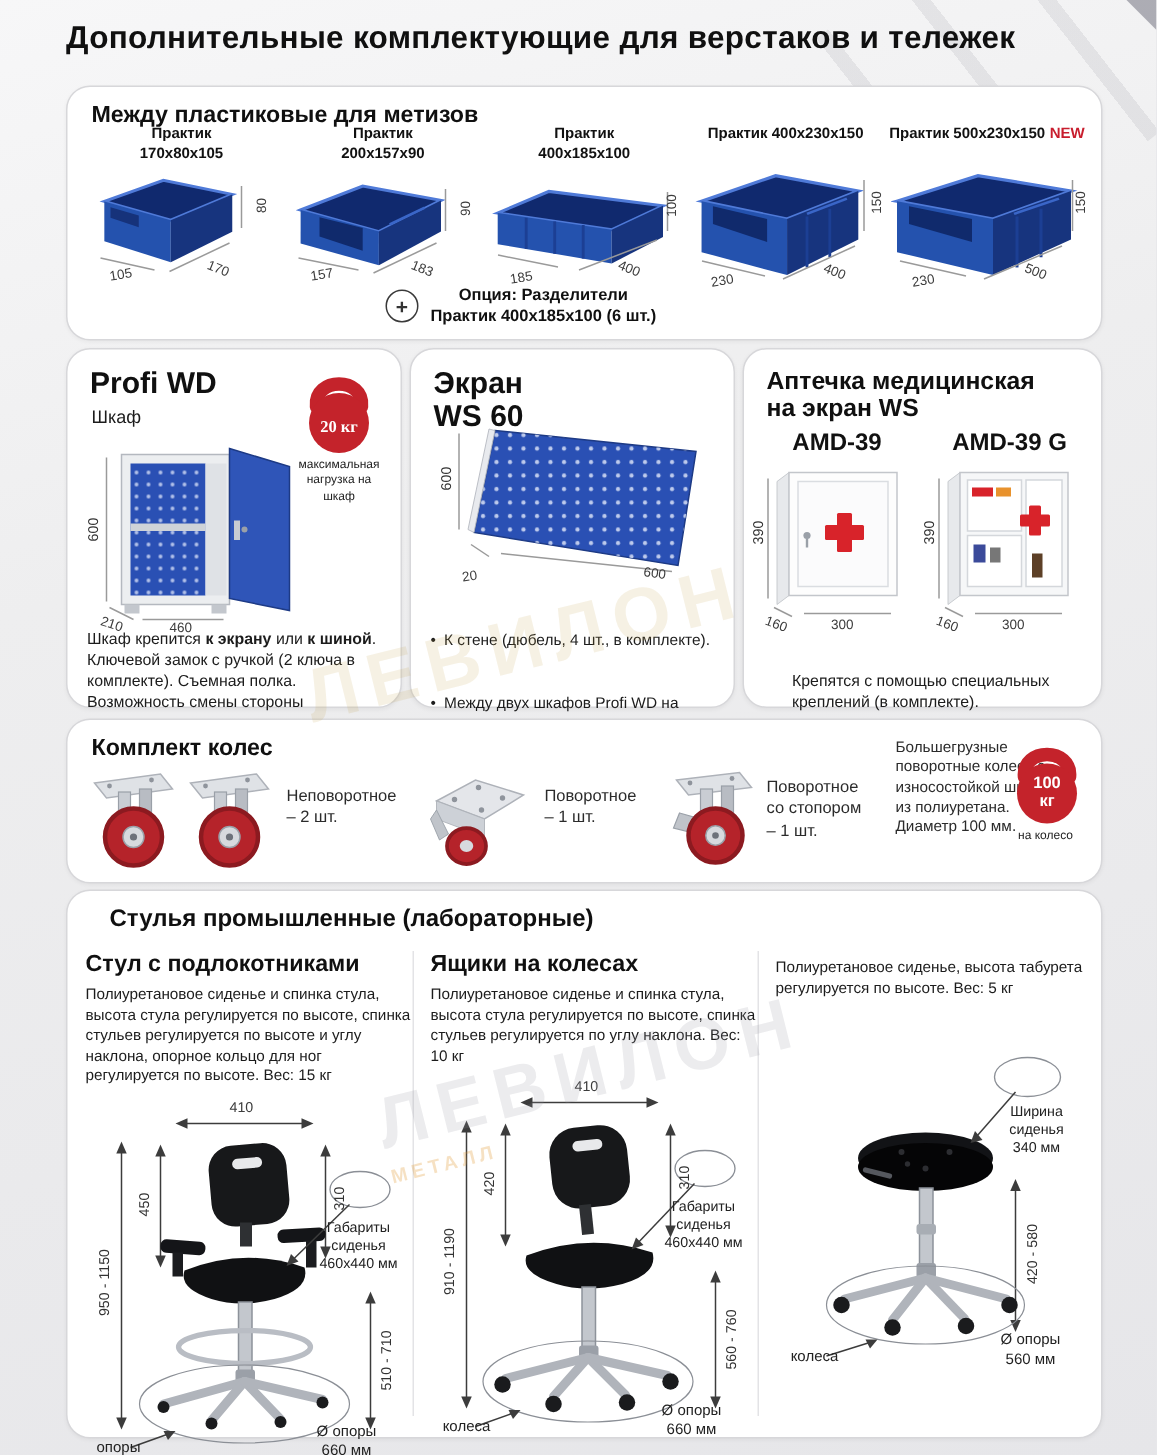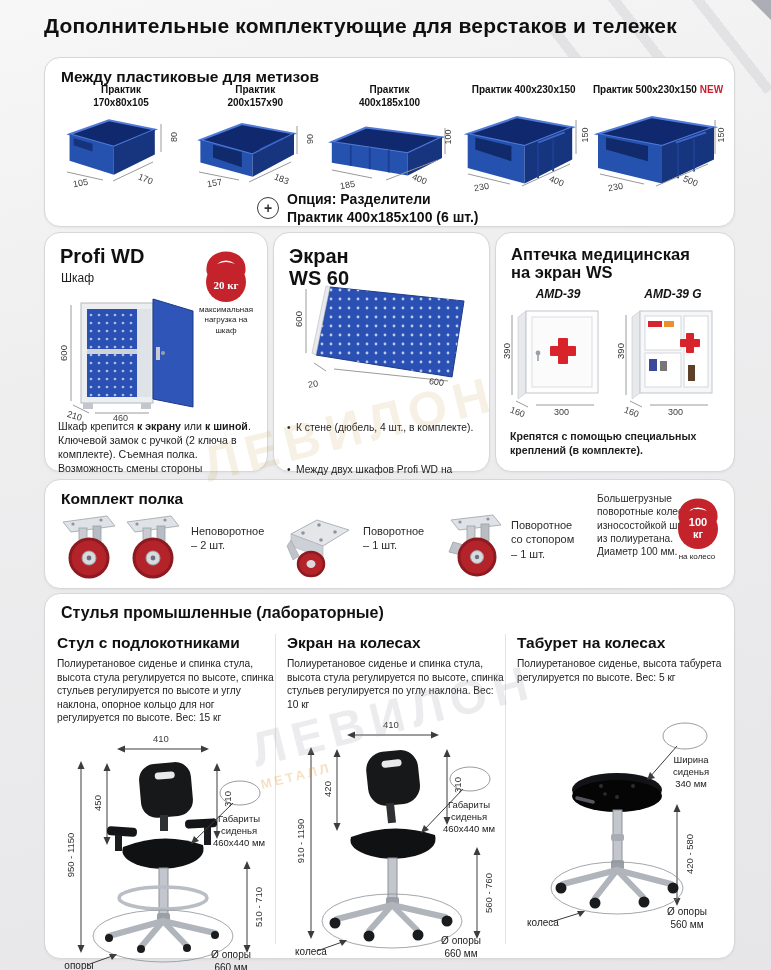--- a/index.html
+++ b/index.html
@@ -21,34 +21,34 @@
   
   .bins-row{position:absolute;left:10px;top:26px;width:669px;display:flex;justify-content:space-between;}
   .bin-col{width:132px;display:flex;flex-direction:column;align-items:center;}
   .bin-name{font-size:10px;font-weight:700;color:#111;text-align:center;line-height:1.25;height:26px;}
   .badge-new{color:#c81e2e;font-weight:800;margin-left:3px;font-size:10px;}
   .bin-fig{position:relative;width:128px;height:80px;}
   .bin-fig svg{position:absolute;left:0;top:0;}
   .option{position:absolute;left:212px;top:132px;display:flex;gap:8px;align-items:center;}
   .plus{width:20px;height:20px;border:1.6px solid #3a3a3a;border-radius:50%;display:flex;align-items:center;justify-content:center;
         font-weight:700;font-size:14px;color:#333;background:#fff;line-height:1;}
-  .option-text{font-size:14px;font-weight:800;color:#101010;line-height:1.3;}
+  .option-text{font-size:11px;font-weight:800;color:#101010;line-height:1.3;text-align:center;}
   
   .kb{position:absolute;text-align:center;}
   .kb .art{position:relative;width:64px;height:58px;margin:0 auto;}
   .kb .val{position:absolute;left:0;width:64px;text-align:center;color:#fff;font-weight:800;white-space:pre-line;}
   .kb .cap{font-size:8px;color:#222;margin-top:2px;line-height:1.3;white-space:pre-line;}
   
   .big-title{position:absolute;left:15px;top:12px;margin:0;font-size:20px;font-weight:800;color:#101010;line-height:1.1;}
   .body-txt{position:absolute;font-size:10.6px;color:#1c1c1c;line-height:1.33;}
   .fig{position:absolute;}
   ul.blist{margin:2px 0 0 0;padding:0;list-style:none;}
   ul.blist li{padding-left:9px;position:relative;margin-top:28px;}
   ul.blist li::before{content:"•";position:absolute;left:0;top:0;}
-  .model-name{font-size:12px;font-weight:800;color:#111;text-align:center;font-style:italic;}
+  .model-name{font-size:16px;font-weight:800;color:#111;text-align:center;}
   
   .wlab{position:absolute;font-size:11px;color:#2b2b2b;line-height:1.3;white-space:pre-line;}
   
   .chair-col{position:absolute;top:40px;width:218px;height:322px;}
   .chair-col h3{margin:0;font-size:15.5px;font-weight:800;color:#101010;}
   .chair-desc{margin-top:5px;font-size:10.2px;line-height:1.33;color:#1c1c1c;}
   .chair-fig{position:relative;margin-top:4px;width:215px;height:245px;}
   .divider{position:absolute;top:40px;bottom:14px;width:1px;background:#e3e3e6;}
   .wm{position:absolute;font-weight:800;transform:rotate(-14deg);letter-spacing:7px;pointer-events:none;}
   .wm .sub{display:block;font-size:13px;letter-spacing:3px;font-weight:700;}
@@ -315,25 +315,25 @@
           <line x1="8" y1="14" x2="8" y2="94" stroke="#9a9a9a" stroke-width="1"></line>
           <line x1="12" y1="100" x2="24" y2="106" stroke="#9a9a9a" stroke-width="1"></line>
           <line x1="32" y1="104" x2="90" y2="104" stroke="#9a9a9a" stroke-width="1"></line>
         </svg>
         <div class="rlab" style="left:2px;top:50px;">390</div>
         <div class="dim" style="left:6px;bottom:-4px;transform:rotate(20deg);">160</div>
         <div class="dim" style="left:50px;bottom:-4px;">300</div>
       </div>
     </div>
 
-    <p class="body-txt" style="left:14px;top:196px;width:206px;margin:0;font-weight:bold;">Крепятся с помощью специальных креплений (в комплекте).</p>
+    <p class="body-txt" style="left:14px;top:196px;width:206px;margin:18px;">Крепятся с помощью специальных креплений (в комплекте).</p>
   </section>
 
   <section class="card" style="left:44px;top:479px;width:689px;height:108px;">
-    <h2 class="h2">Комплект полка</h2>
+    <h2 class="h2">Комплект колес</h2>
 
     <div class="fig" style="left:12px;top:32px;">
       <svg width="62" height="68" viewBox="0 0 62 68">
         <polygon points="6,10 50,4 58,14 14,20" fill="#dfe2e6" stroke="#aeb2b9"></polygon>
         <circle cx="16" cy="12" r="1.6" fill="#8f949c"></circle>
           <circle cx="44" cy="8" r="1.6" fill="#8f949c"></circle>
         <rect x="22" y="16" width="8" height="22" fill="#c9cdd3" stroke="#9aa0a8" stroke-width=".8"></rect>
         <rect x="36" y="14" width="8" height="22" fill="#b8bcc3" stroke="#9aa0a8" stroke-width=".8"></rect>
         <circle cx="32" cy="46" r="19" fill="#b5232a"></circle>
         <circle cx="32" cy="46" r="19" fill="none" stroke="#8c1a20" stroke-width="3"></circle>
@@ -400,21 +400,21 @@
           <circle cx="32" cy="37" r="20" fill="#c4232b"></circle>
         </svg>
         <div class="val pre" style="top:24px;font-size:11px;line-height:1.1;">100
 кг</div>
       </div>
       <div class="cap">на колесо</div>
     </div>
   </section>
 
   <section class="card" style="left:44px;top:593px;width:689px;height:364px;">
-    <h2 class="h2" style="font-size:16px;">Стулья промышленные (лабораторные)</h2>
+    <h2 class="h2" style="font-size:16px;margin-left:12px;">Стулья промышленные (лабораторные)</h2>
     <div class="divider" style="left:230px;"></div>
     <div class="divider" style="left:460px;"></div>
 
     <div class="chair-col" style="left:12px;">
       <h3>Стул с подлокотниками</h3>
       <p class="chair-desc">Полиуретановое сиденье и спинка стула, высота стула регулируется по высоте, спинка стульев регулируется по высоте и углу наклона, опорное кольцо для ног регулируется по высоте. Вес: 15 кг</p>
       <div class="chair-fig">
         <svg width="215" height="245" viewBox="0 0 215 245">
           <g fill="#3c3c3c" stroke="#3c3c3c" stroke-width="1">
             <line x1="66" y1="14" x2="146" y2="14"></line>
@@ -473,21 +473,21 @@
         <div class="plab" style="left:150px;top:78px;width:64px;">Габариты
 сиденья
 460х440 мм</div>
         <div class="plab" style="left:138px;top:214px;width:72px;font-size:10px;">Ø  опоры
 660 мм</div>
         <div class="plab" style="left:0px;top:225px;width:44px;font-size:10px;">опоры</div>
       </div>
     </div>
 
     <div class="chair-col" style="left:242px;">
-      <h3>Экран на колесах</h3>
+      <h3>Ящики на колесах</h3>
       <p class="chair-desc">Полиуретановое сиденье и спинка стула, высота стула регулируется по высоте, спинка стульев регулируется по углу наклона. Вес: 10 кг</p>
       <div class="chair-fig">
         <svg width="215" height="245" viewBox="0 0 215 245">
           <g fill="#3c3c3c" stroke="#3c3c3c" stroke-width="1">
             <line x1="66" y1="14" x2="146" y2="14"></line>
             <polygon points="60,14 68,10.5 68,17.5" stroke="none"></polygon>
             <polygon points="152,14 144,10.5 144,17.5" stroke="none"></polygon>
             <line x1="24" y1="32" x2="24" y2="212"></line>
             <polygon points="24,26 20.5,34 27.5,34" stroke="none"></polygon>
             <polygon points="24,218 20.5,210 27.5,210" stroke="none"></polygon>
@@ -536,21 +536,20 @@
         <div class="plab" style="left:150px;top:78px;width:64px;">Габариты
 сиденья
 460х440 мм</div>
         <div class="plab" style="left:138px;top:214px;width:72px;font-size:10px;">Ø  опоры
 660 мм</div>
         <div class="plab" style="left:0px;top:225px;width:48px;font-size:10px;">колеса</div>
       </div>
     </div>
 
     <div class="chair-col" style="left:472px;">
-      <h3>Табурет на колесах</h3>
       <p class="chair-desc">Полиуретановое сиденье, высота табурета регулируется по высоте. Вес: 5 кг</p>
       <div class="chair-fig">
         <svg width="215" height="245" viewBox="0 0 215 245">
           <g fill="#3c3c3c" stroke="#3c3c3c" stroke-width="1">
             <line x1="160" y1="116" x2="160" y2="206"></line>
             <polygon points="160,110 156.5,118 163.5,118" stroke="none"></polygon>
             <polygon points="160,212 156.5,204 163.5,204" stroke="none"></polygon>
           </g>
           <ellipse cx="100" cy="96" rx="45" ry="17" fill="#121316"></ellipse>
           <ellipse cx="100" cy="102" rx="45" ry="16" fill="#050506"></ellipse>

